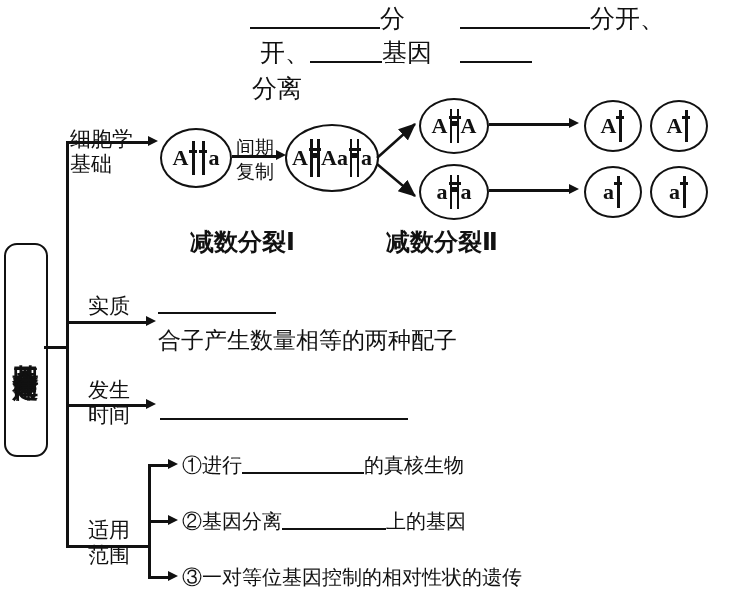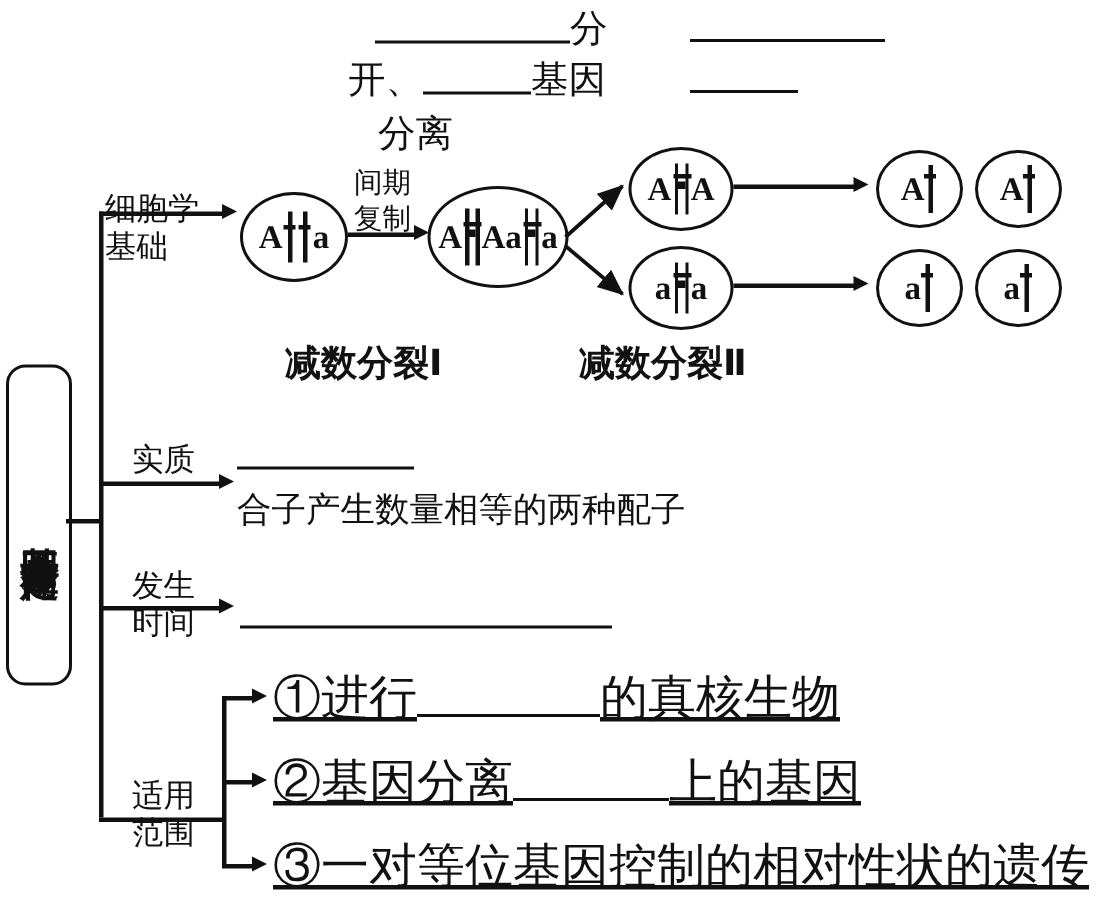--- a/index.html
+++ b/index.html
@@ -52,39 +52,39 @@
   
   .chrom{width:2.5px;background:#111;display:inline-block;}
   .chrompair{position:relative;display:inline-block;}
   .centro{position:absolute;background:#111;}
 
   
   .blabel{font-size:21px;font-weight:400;font-family:"DejaVu Sans","Liberation Sans",sans-serif;line-height:25px;white-space:nowrap;}
 
   .bodytext{font-size:23px;line-height:28px;font-family:"DejaVu Serif","Liberation Serif",serif;white-space:nowrap;}
   .stagelabel{font-size:24px;font-weight:700;font-family:"DejaVu Sans","Liberation Sans",sans-serif;white-space:nowrap;}
-  .listtext{font-size:32px;font-family:"DejaVu Serif","Liberation Serif",serif;white-space:nowrap;line-height:30px;text-decoration:underline;}
+  .listtext{font-size:20px;font-family:"DejaVu Serif","Liberation Serif",serif;white-space:nowrap;line-height:30px;}
 </style>
 </head>
 <body>
 
 <div class="abs toprow" id="top-left-l1" style="left:250px;top:4px;">
   <span class="blank" style="width:130px;"></span><span class="cnser">分</span>
 </div>
 
-<div class="abs toprow" id="top-left-l2" style="left:232px;top:38px;">
+<div class="abs toprow" id="top-left-l2" style="left:260px;top:38px;">
   <span class="cnser">开、</span><span class="blank" style="width:72px;"></span><span class="cnser">基因</span>
 </div>
 
 <div class="abs toprow" id="top-left-l3" style="left:252px;top:74px;">
   <span class="cnser">分离</span>
 </div>
 
 <div class="abs toprow" id="top-right-l1" style="left:460px;top:4px;">
-  <span class="blank" style="width:130px;"></span>
+  <span class="blank" style="width:130px;"></span><span class="cnser">分开、</span>
 </div>
 
 <div class="abs toprow" id="top-right-l2" style="left:460px;top:38px;">
   <span class="blank" style="width:72px;"></span>
 </div>
 
 <div class="abs" id="title-box">
   <div class="vtext">基因分离定律</div>
 </div>
 
@@ -107,21 +107,21 @@
   </span>
   <span class="chrompair" style="width:10px;height:34px;">
     <span class="chrom" style="height:34px;position:absolute;left:4px;top:0;"></span>
     <span class="centro" style="left:1px;top:9px;width:8px;height:2.5px;"></span>
   </span>
   <span class="glyph">a</span>
 </div>
 
 <div class="abs hline" style="left:232px;top:155px;width:46px;"></div>
 <div class="abs arrowhead" style="left:276px;top:150px;"></div>
-<div class="abs blabel" style="left:236px;top:110px;font-size:19px;line-height:24px;">
+<div class="abs blabel" style="left:236px;top:135px;font-size:19px;line-height:24px;">
   <div>间期</div>
   <div>复制</div>
 </div>
 
 <div class="abs cell" style="left:285px;top:124px;width:90px;height:64px;">
   <span class="glyph">A</span>
   <span class="chrompair" style="width:13px;height:38px;">
     <span class="chrom" style="height:38px;position:absolute;left:2px;top:0;"></span>
     <span class="chrom" style="height:38px;position:absolute;left:9px;top:0;"></span>
     <span class="centro" style="left:1px;top:9px;width:12px;height:2.5px;"></span>

